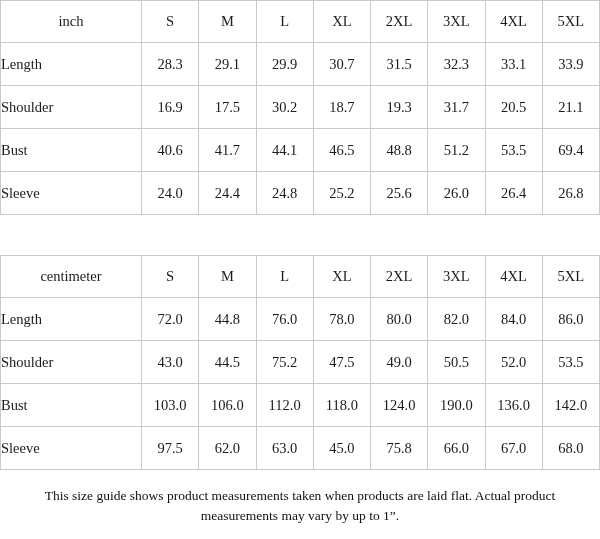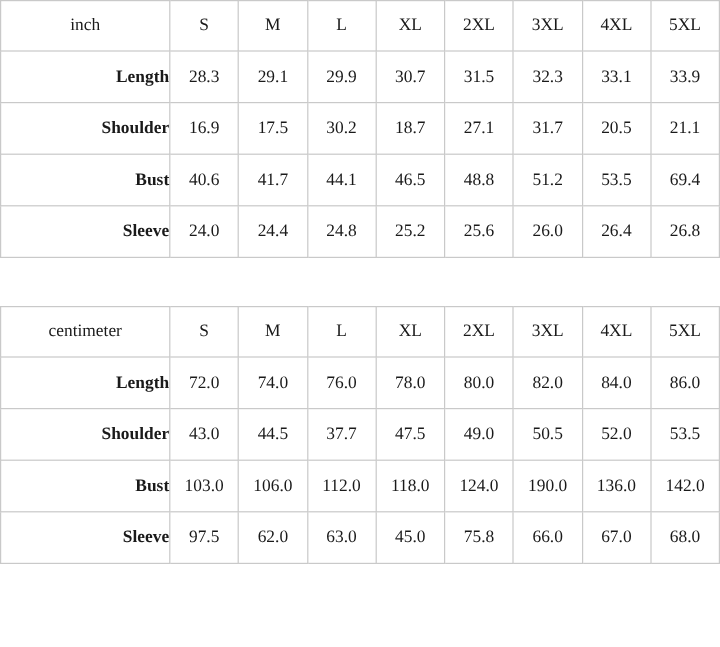--- a/index.html
+++ b/index.html
@@ -43,22 +43,21 @@
   table.size-table .col-label {
     width: 140px;
   }
   table.size-table .hdr-row th {
     height: 41px;
   }
   table.size-table .hdr-row th.unit-cell {
     text-align: center;
   }
   table.size-table tr.body-row td.row-label {
-    text-align: right;
-    font-weight: bold;
+    text-align: left;
   }
 
   .spacer {
     height: 40px;
     width: 600px;
     background: #ffffff;
   }
 
   .footnote {
     margin-top: 16px;
@@ -100,21 +99,21 @@
         <td>32.3</td>
         <td>33.1</td>
         <td>33.9</td>
       </tr>
       <tr class="body-row">
         <td class="col-label row-label">Shoulder</td>
         <td>16.9</td>
         <td>17.5</td>
         <td>30.2</td>
         <td>18.7</td>
-        <td>27.1</td>
+        <td>19.3</td>
         <td>31.7</td>
         <td>20.5</td>
         <td>21.1</td>
       </tr>
       <tr class="body-row">
         <td class="col-label row-label">Bust</td>
         <td>40.6</td>
         <td>41.7</td>
         <td>44.1</td>
         <td>46.5</td>
@@ -150,33 +149,33 @@
         <th>2XL</th>
         <th>3XL</th>
         <th>4XL</th>
         <th>5XL</th>
       </tr>
     </thead>
     <tbody>
       <tr class="body-row">
         <td class="col-label row-label">Length</td>
         <td>72.0</td>
-        <td>74.0</td>
+        <td>44.8</td>
         <td>76.0</td>
         <td>78.0</td>
         <td>80.0</td>
         <td>82.0</td>
         <td>84.0</td>
         <td>86.0</td>
       </tr>
       <tr class="body-row">
         <td class="col-label row-label">Shoulder</td>
         <td>43.0</td>
         <td>44.5</td>
-        <td>37.7</td>
+        <td>75.2</td>
         <td>47.5</td>
         <td>49.0</td>
         <td>50.5</td>
         <td>52.0</td>
         <td>53.5</td>
       </tr>
       <tr class="body-row">
         <td class="col-label row-label">Bust</td>
         <td>103.0</td>
         <td>106.0</td>
@@ -194,14 +193,15 @@
         <td>63.0</td>
         <td>45.0</td>
         <td>75.8</td>
         <td>66.0</td>
         <td>67.0</td>
         <td>68.0</td>
       </tr>
     </tbody>
   </table>
 
+  <div class="footnote">This size guide shows product measurements taken when products are laid flat. Actual product measurements may vary by up to 1”.</div>
 
 </div>
 
 </body></html>

